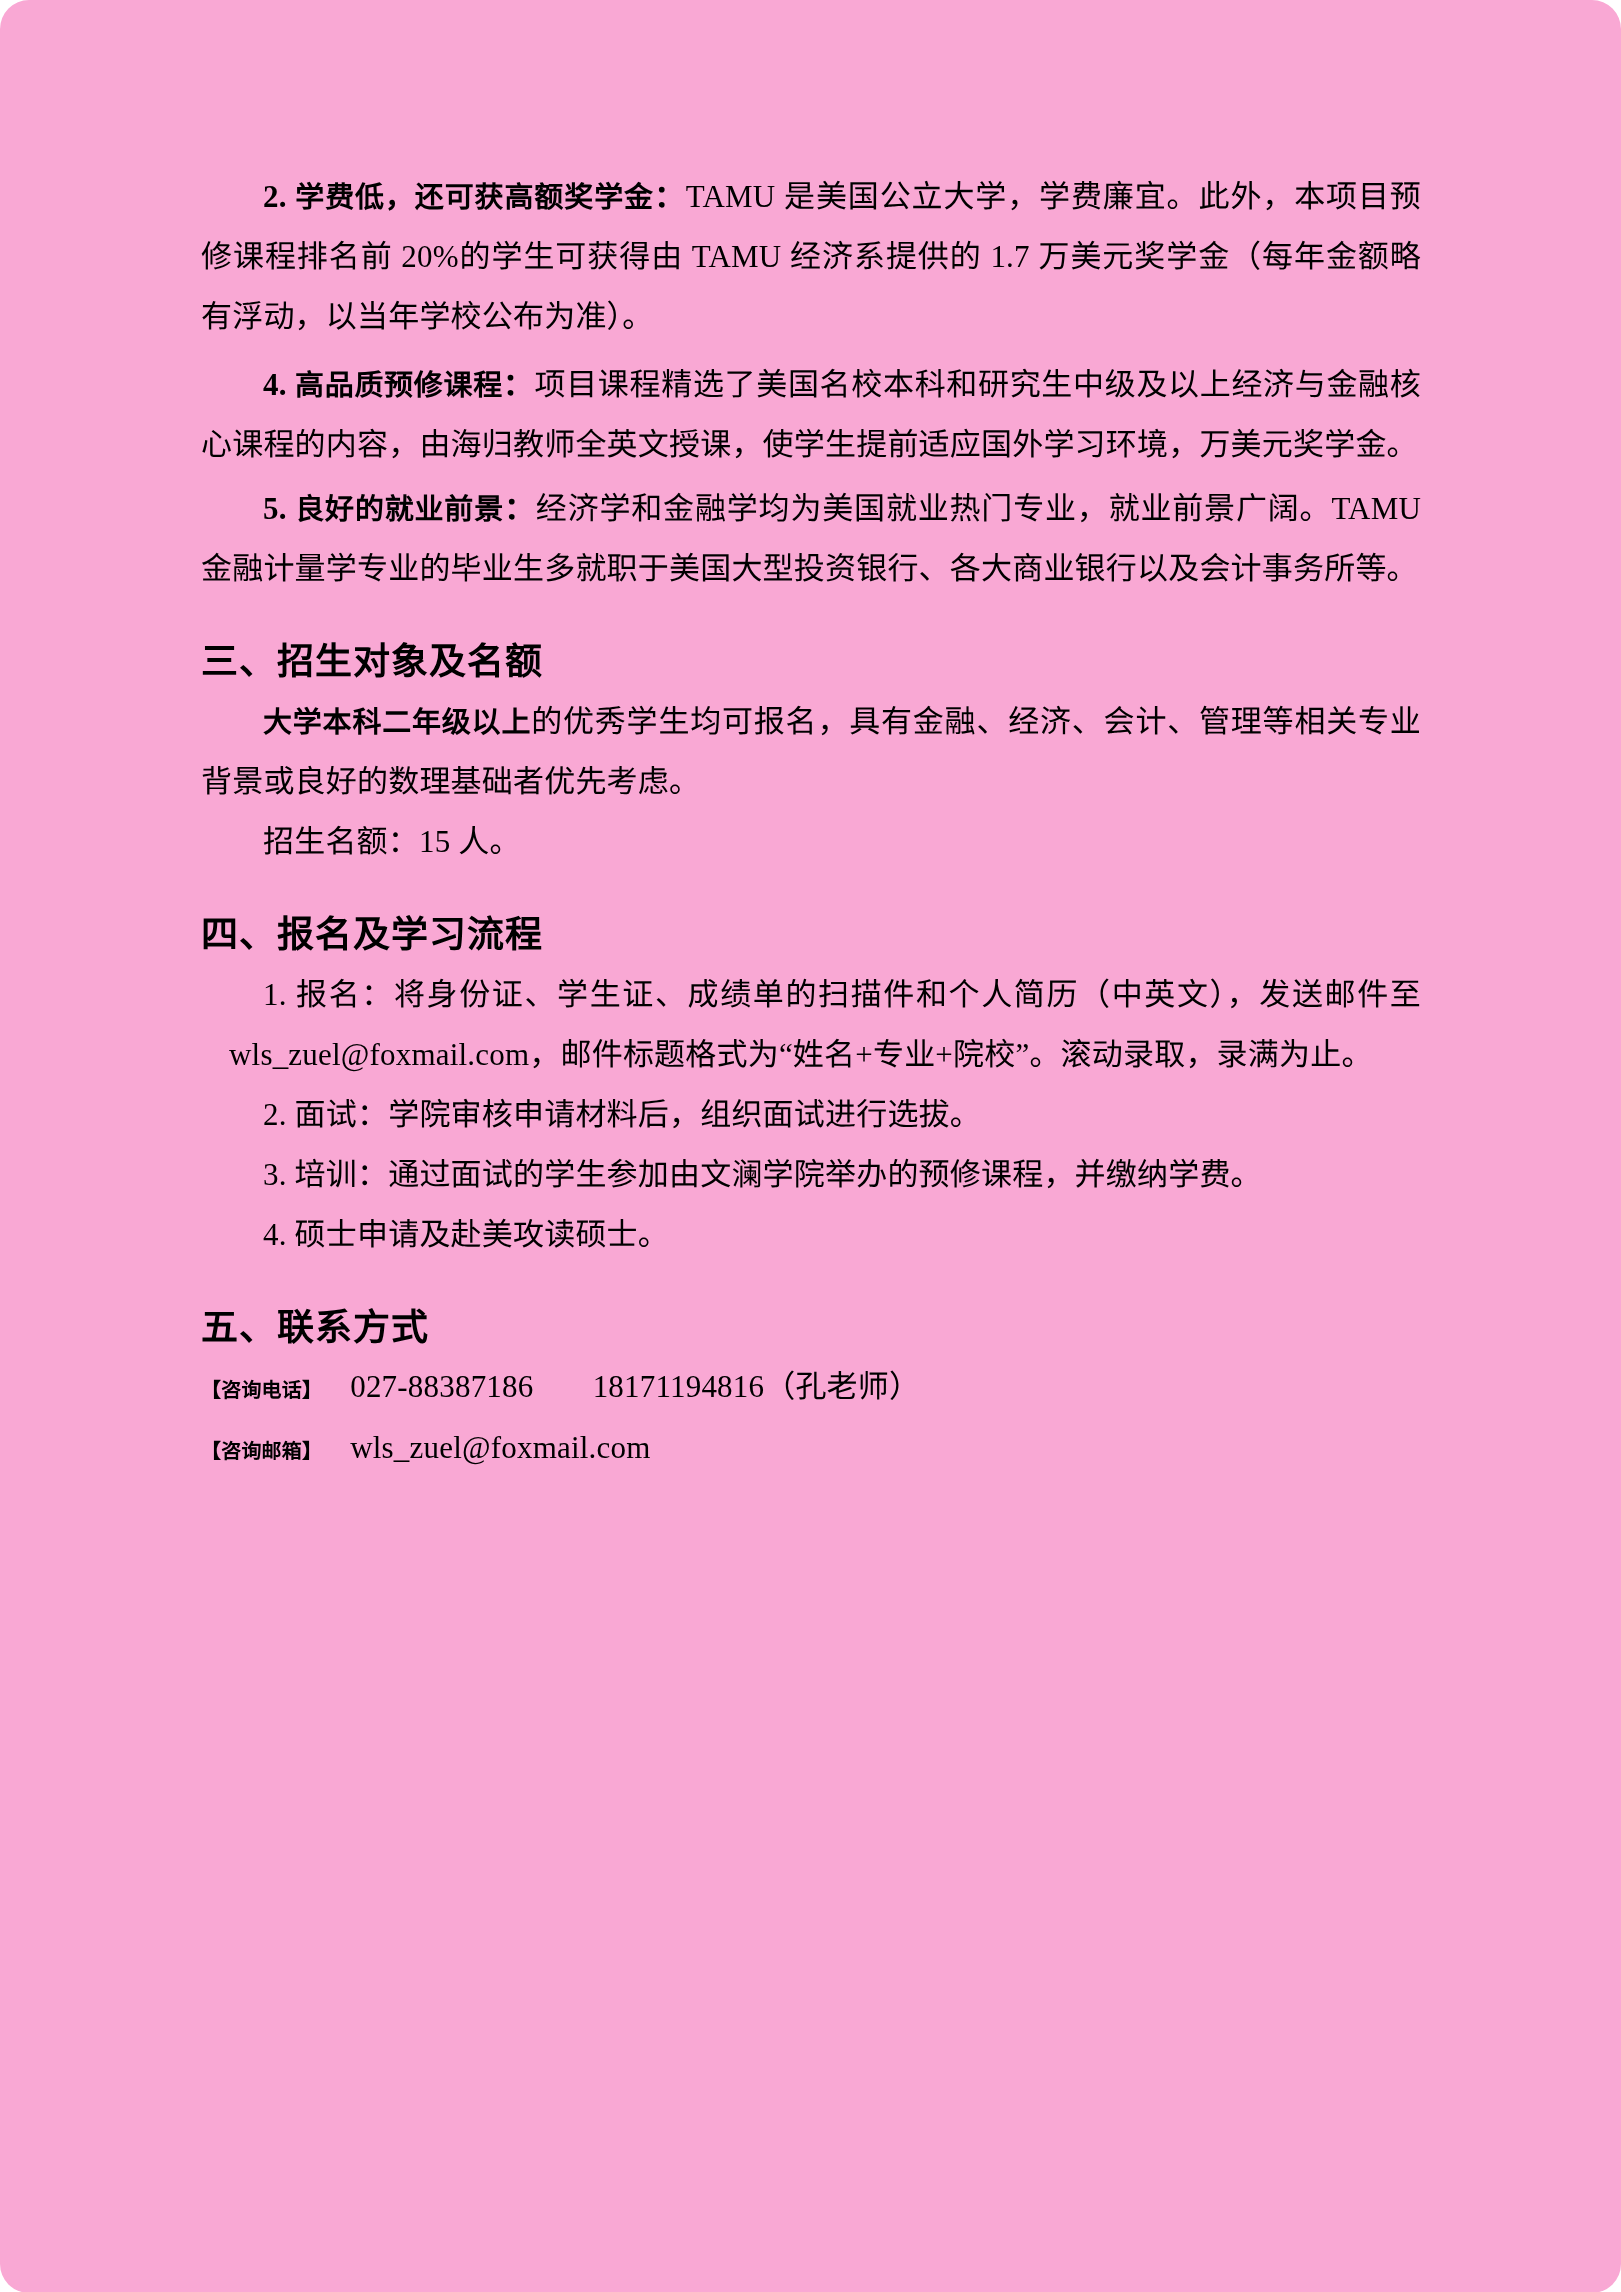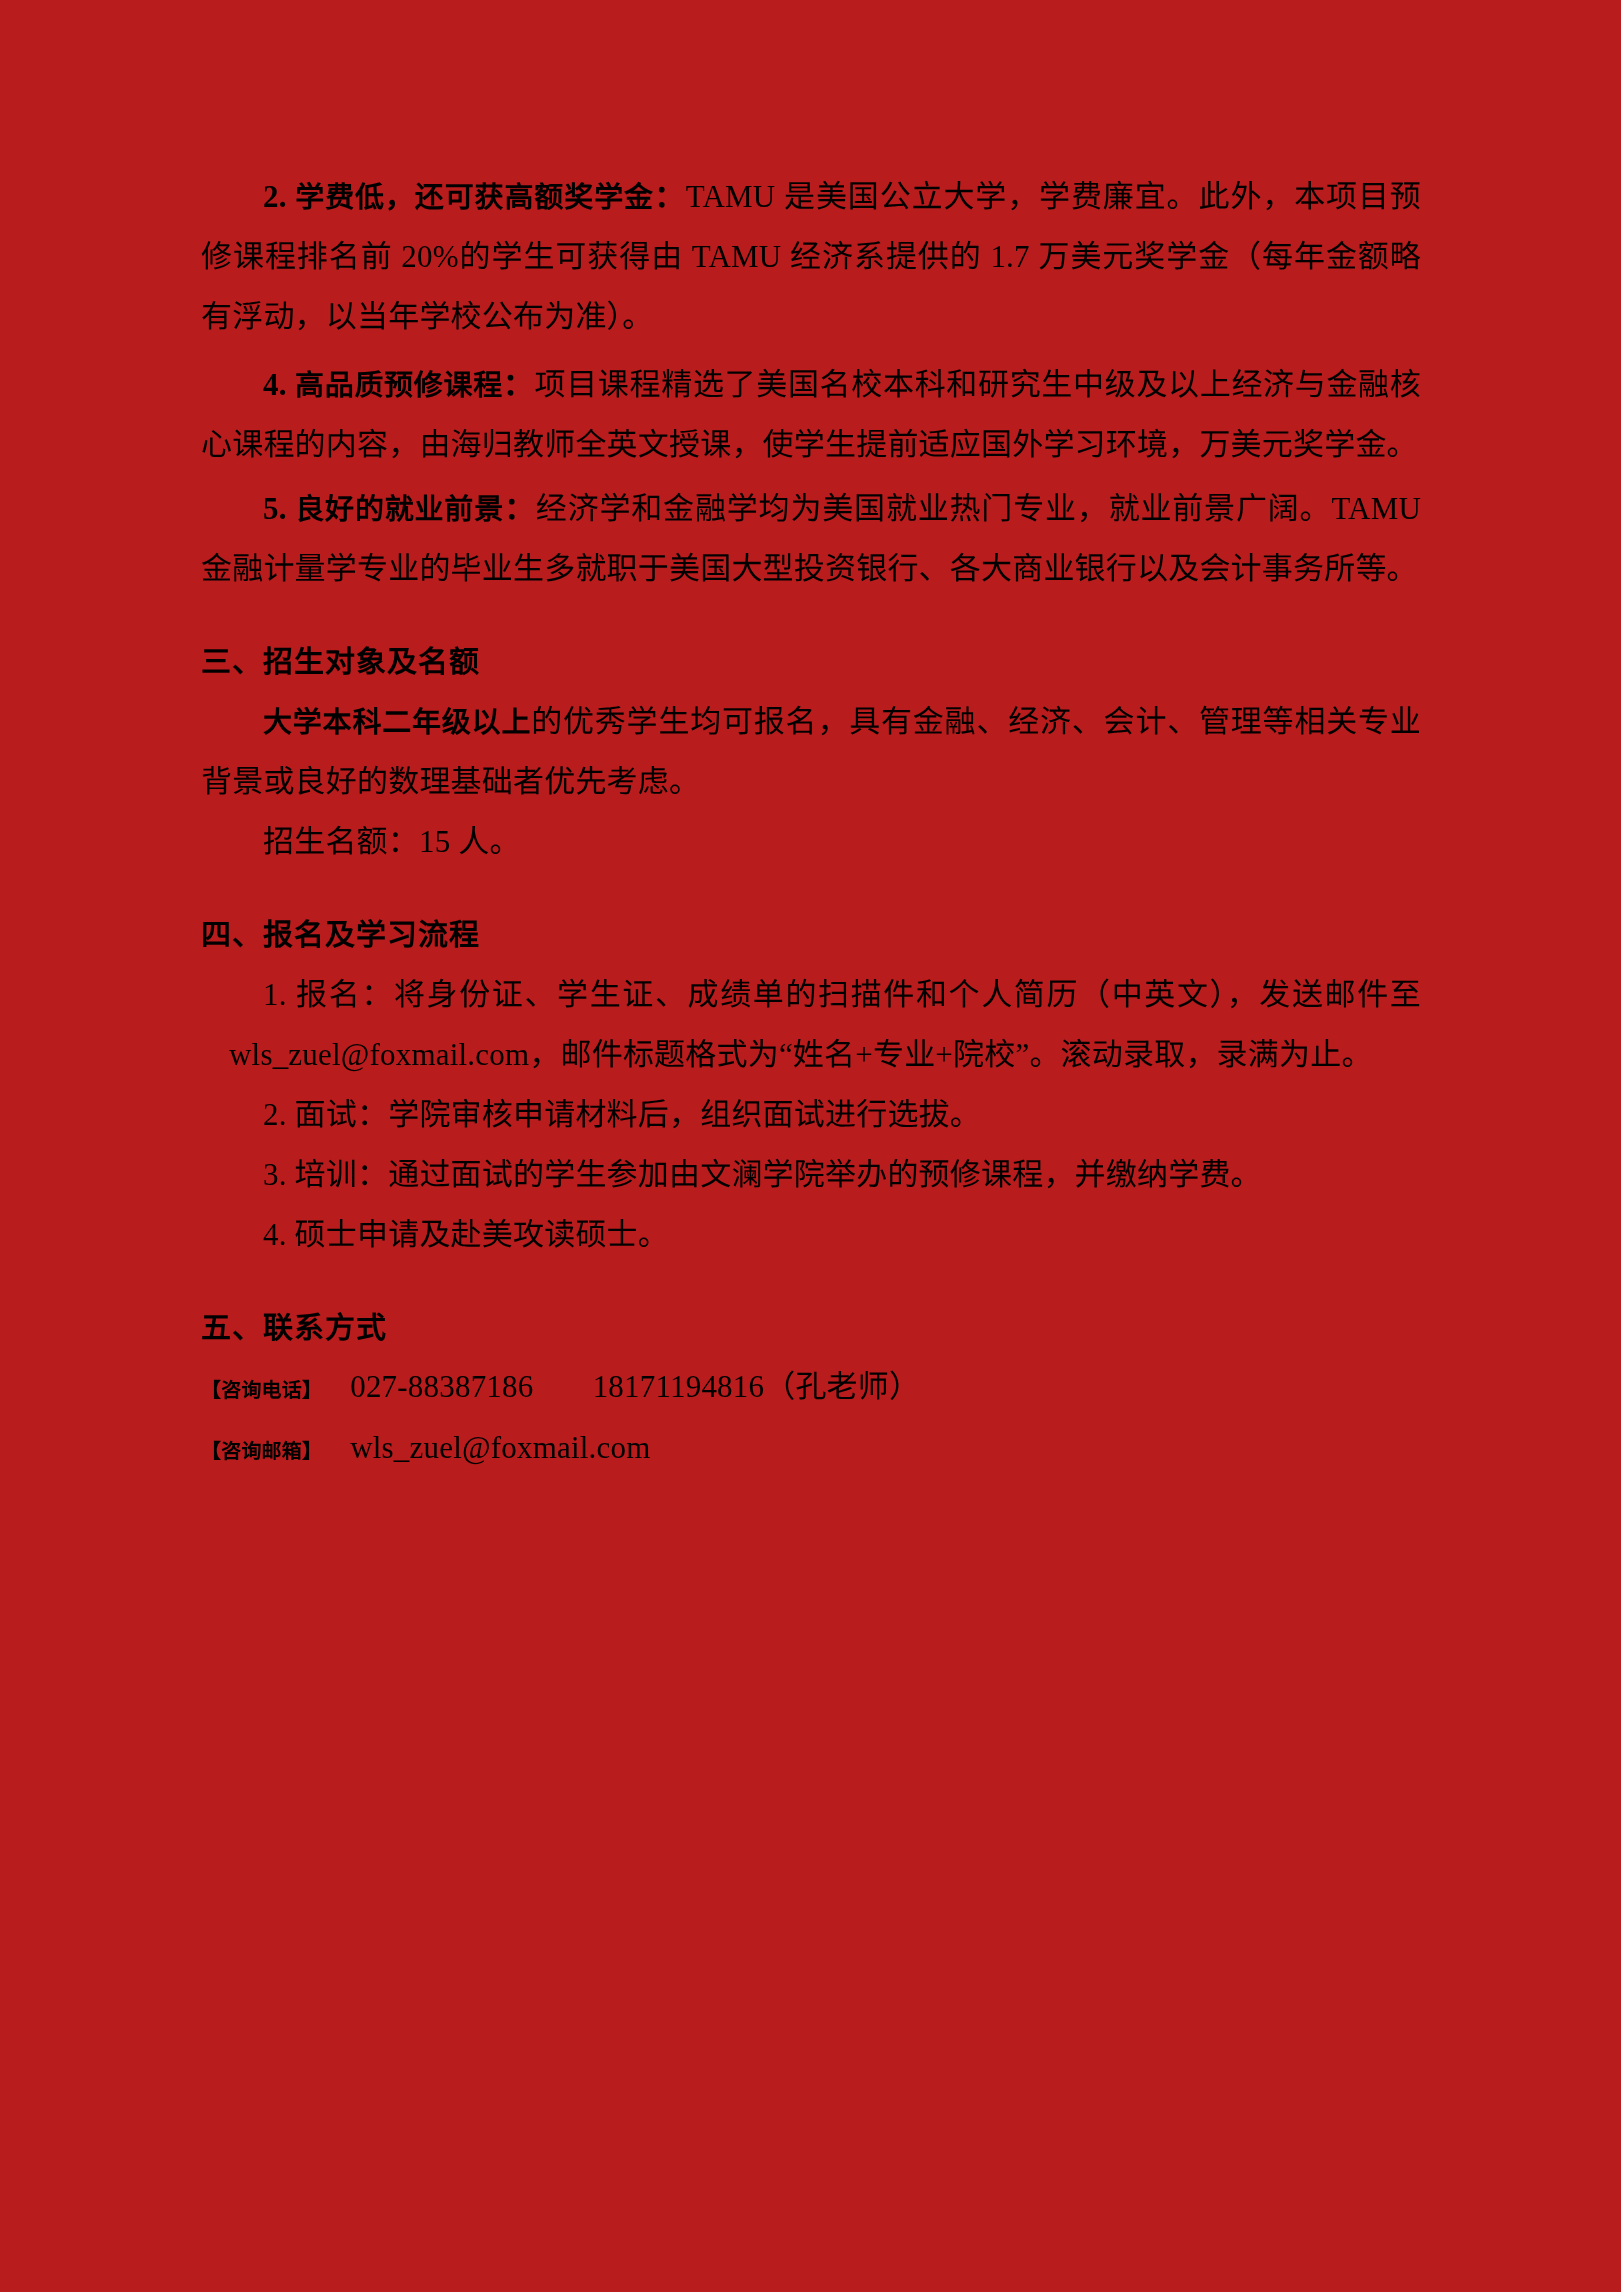--- a/index.html
+++ b/index.html
@@ -5,25 +5,26 @@
 <style>
   html, body {
     margin: 0;
     padding: 0;
     background: #ffffff;
   }
   .page {
     position: relative;
     width: 1621px;
     height: 2293px;
-    background: #b91c1c;
+    background: #f9a8d4;
     box-sizing: border-box;
     font-family: "Liberation Serif", "DejaVu Serif", serif;
     color: #000000;
     overflow: hidden;
+    border-radius: 29px;
   }
   .content {
     position: absolute;
     left: 201px;
     top: 167px;
     width: 1220px;
   }
 
   
   .para {
@@ -47,21 +48,21 @@
   .lead-hei {
     font-weight: bold;
     font-family: "DejaVu Sans", "Liberation Sans", sans-serif;
     font-size: 29px;
   }
 
   
   .section-head {
     font-family: "DejaVu Sans", "Liberation Sans", sans-serif;
     font-weight: bold;
-    font-size: 30px;
+    font-size: 37px;
     line-height: 60px;
     letter-spacing: 1px;
     margin: 0;
   }
 
   
   .contact-line {
     font-size: 31px;
     line-height: 57px;
     margin: 0;

